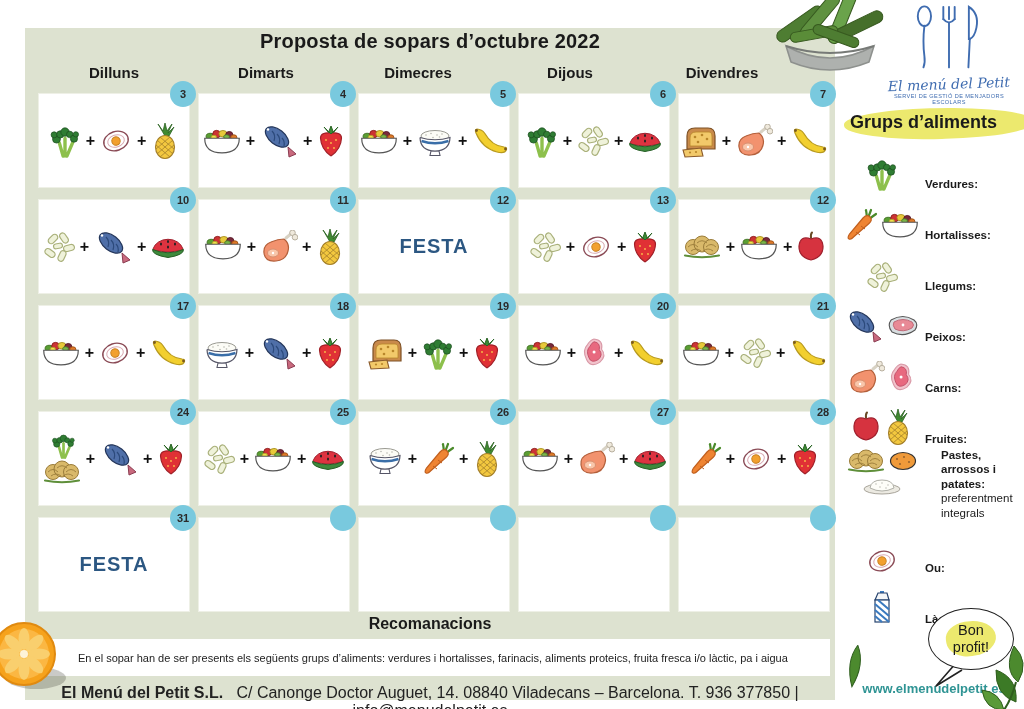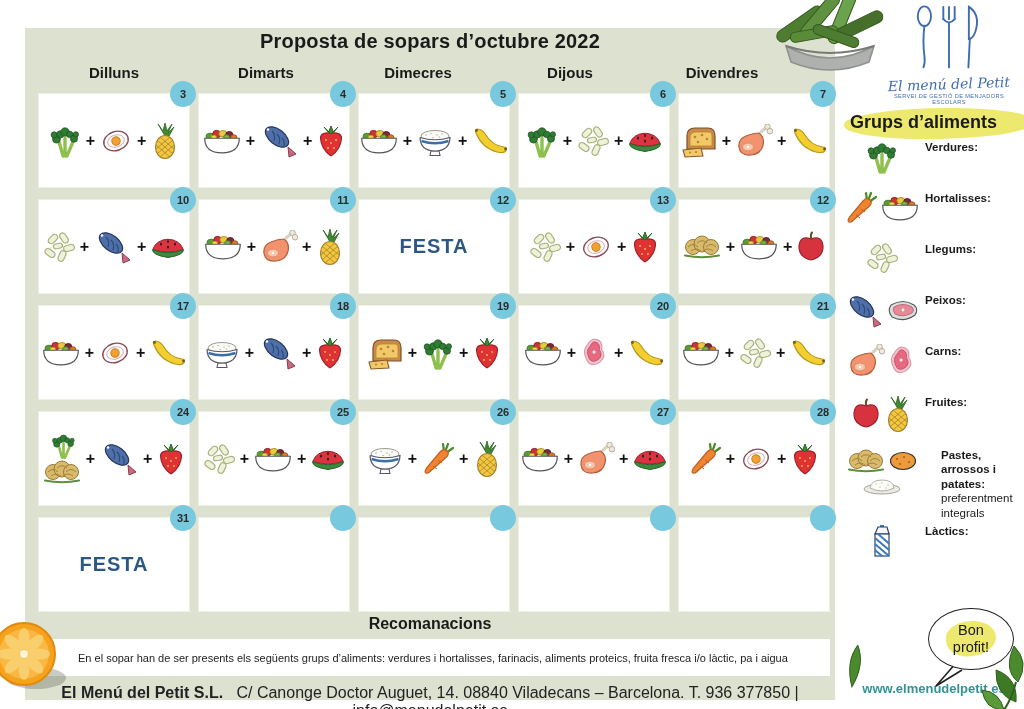--- a/index.html
+++ b/index.html
@@ -27,21 +27,21 @@
   
   .logo{position:absolute;left:878px;top:4px;width:142px;text-align:center;}
   .brand-name{color:#3f6cb0;font-family:"DejaVu Serif",serif;font-style:italic;
     font-size:14px;transform:rotate(-2deg);display:block;margin-top:-2px;}
   .brand-tagline{color:#3f6cb0;font-size:5.6px;letter-spacing:.4px;display:block;margin-top:1px;}
   .legend-title{position:absolute;left:848px;top:110px;font-weight:bold;font-size:18px;z-index:1;}
   .legend-title .hl{position:relative;display:inline-block;padding:2px 10px 2px 2px;}
   .legend-title .hl::before{content:"";position:absolute;inset:-2px -28px -4px -4px;
     background:var(--highlight,#ece96e);border-radius:46% 54% 48% 52%;transform:rotate(-1.5deg);z-index:-1;}
   .legend-items{position:absolute;left:845px;top:140px;width:178px;}
-  .legend-item{display:flex;align-items:flex-start;height:51px;}
+  .legend-item{display:flex;align-items:flex-end;height:51px;}
   .legend-item.tall{height:76px;align-items:flex-start;padding-top:2px;gap:16px;}
   .legend-icons{width:74px;display:flex;flex-direction:column;align-items:center;justify-content:center;gap:1px;flex:none;}
   .legend-icons-row{display:flex;align-items:center;justify-content:center;gap:2px;}
   .legend-label{font-size:11.5px;line-height:1.25;margin-left:6px;}
   .legend-label b{font-weight:bold;}
   
   .recom-title{position:absolute;left:25px;top:615px;width:810px;text-align:center;
     font-weight:bold;font-size:16px;}
   .recom-bar{position:absolute;left:30px;top:639px;width:800px;height:37px;background:#fff;
     display:flex;align-items:center;z-index:1;}
@@ -1119,20 +1119,36 @@
             </svg>
           </span>
         </div>
       </div>
       <div class="legend-label"><b>Pastes, arrossos i patates:</b> preferentment integrals</div>
     </div>
     <div class="legend-item">
       <div class="legend-icons">
         <div class="legend-icons-row">
           <span class="icon">
+            <svg width="34" height="28" viewBox="0 0 34 28">
+              <g transform="rotate(-18 17 14)">
+                <ellipse cx="17" cy="14" rx="12.5" ry="9.5" fill="#fff" stroke="#8a4a55" stroke-width="1.4"></ellipse>
+                <ellipse cx="17" cy="14" rx="8.5" ry="6" fill="none" stroke="#d8a8b0" stroke-width="1"></ellipse>
+                <circle cx="17" cy="14" r="4.2" fill="#f2a02e" stroke="#c87f1e" stroke-width="1"></circle>
+              </g>
+            </svg>
+          </span>
+        </div>
+      </div>
+      <div class="legend-label"><b>Ou:</b></div>
+    </div>
+    <div class="legend-item">
+      <div class="legend-icons">
+        <div class="legend-icons-row">
+          <span class="icon">
             <svg width="22" height="36" viewBox="0 0 22 36">
               <rect x="9" y="1" width="4" height="3" fill="#3a7abf"></rect>
               <path d="M4 10 L7 3 L16 3 L18 10 Z" fill="#f4f6f8" stroke="#26436e" stroke-width="1.2"></path>
               <rect x="4" y="10" width="14" height="22" fill="#fff" stroke="#26436e" stroke-width="1.2"></rect>
               <path d="M4 14 L18 26 M4 20 L18 32 M4 26 L11 32 M7 10 L18 19.5" stroke="#3a7abf" stroke-width="2" fill="none"></path>
             </svg>
           </span>
         </div>
       </div>
       <div class="legend-label"><b>Làctics:</b></div>

